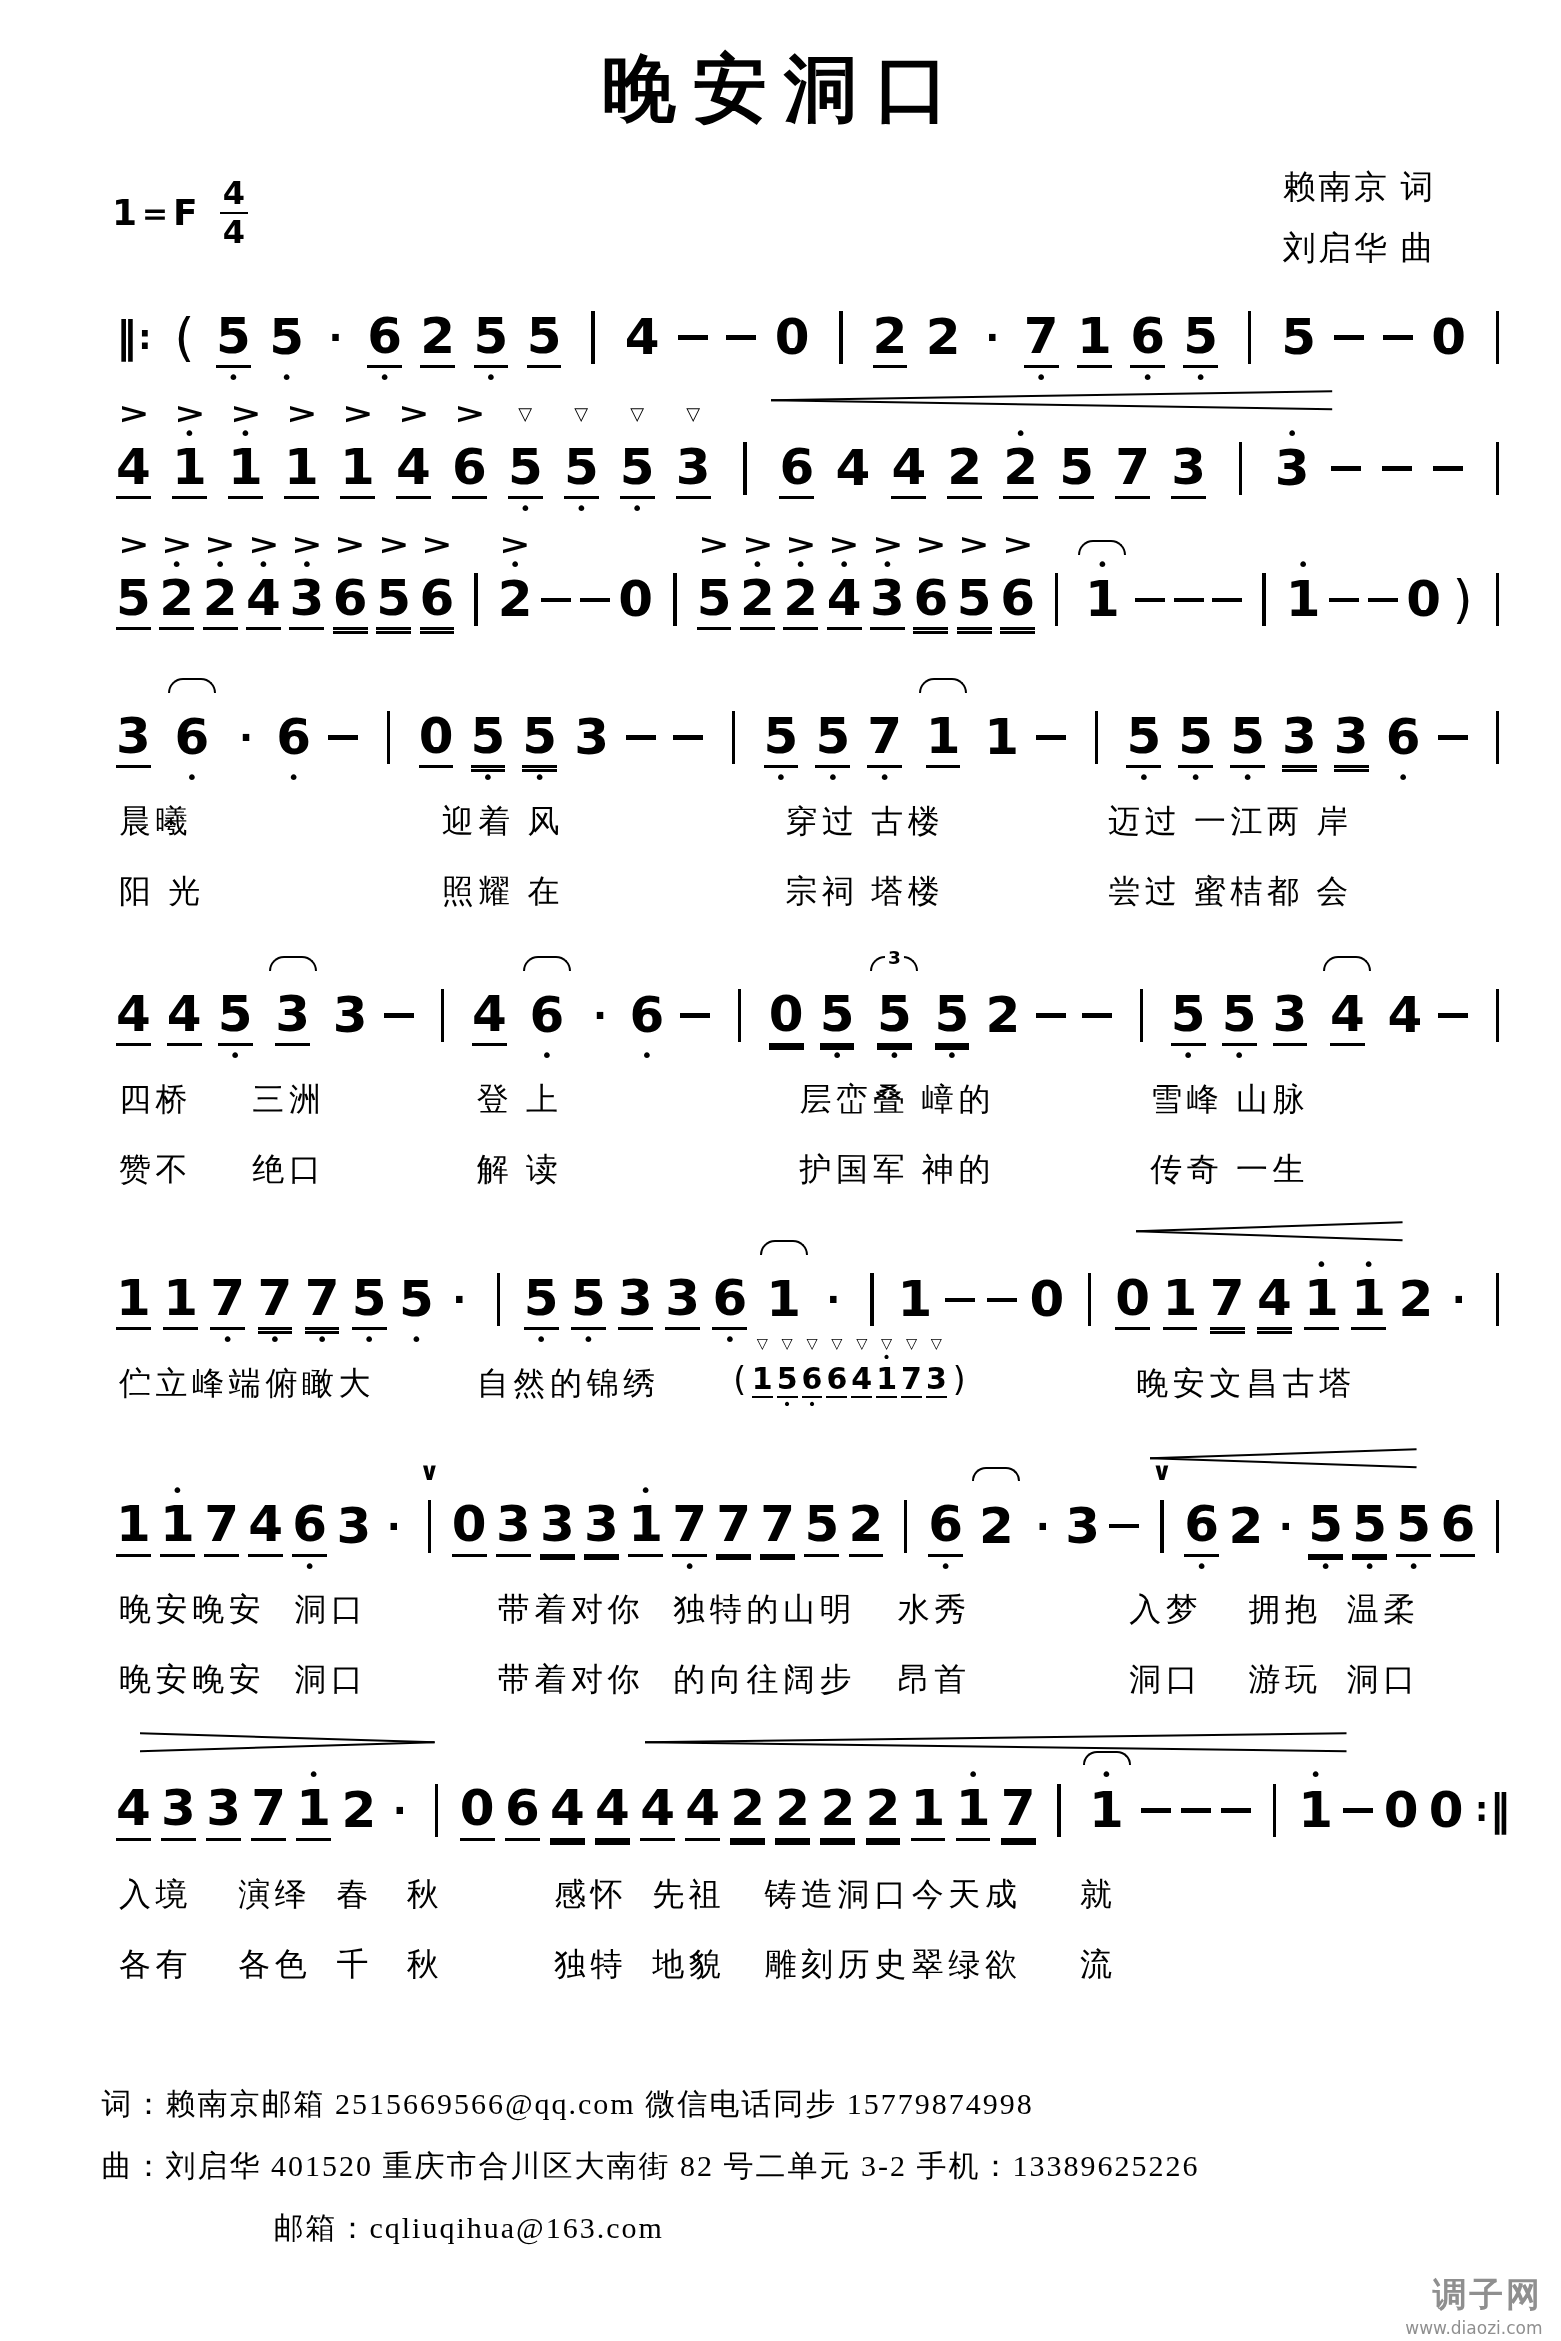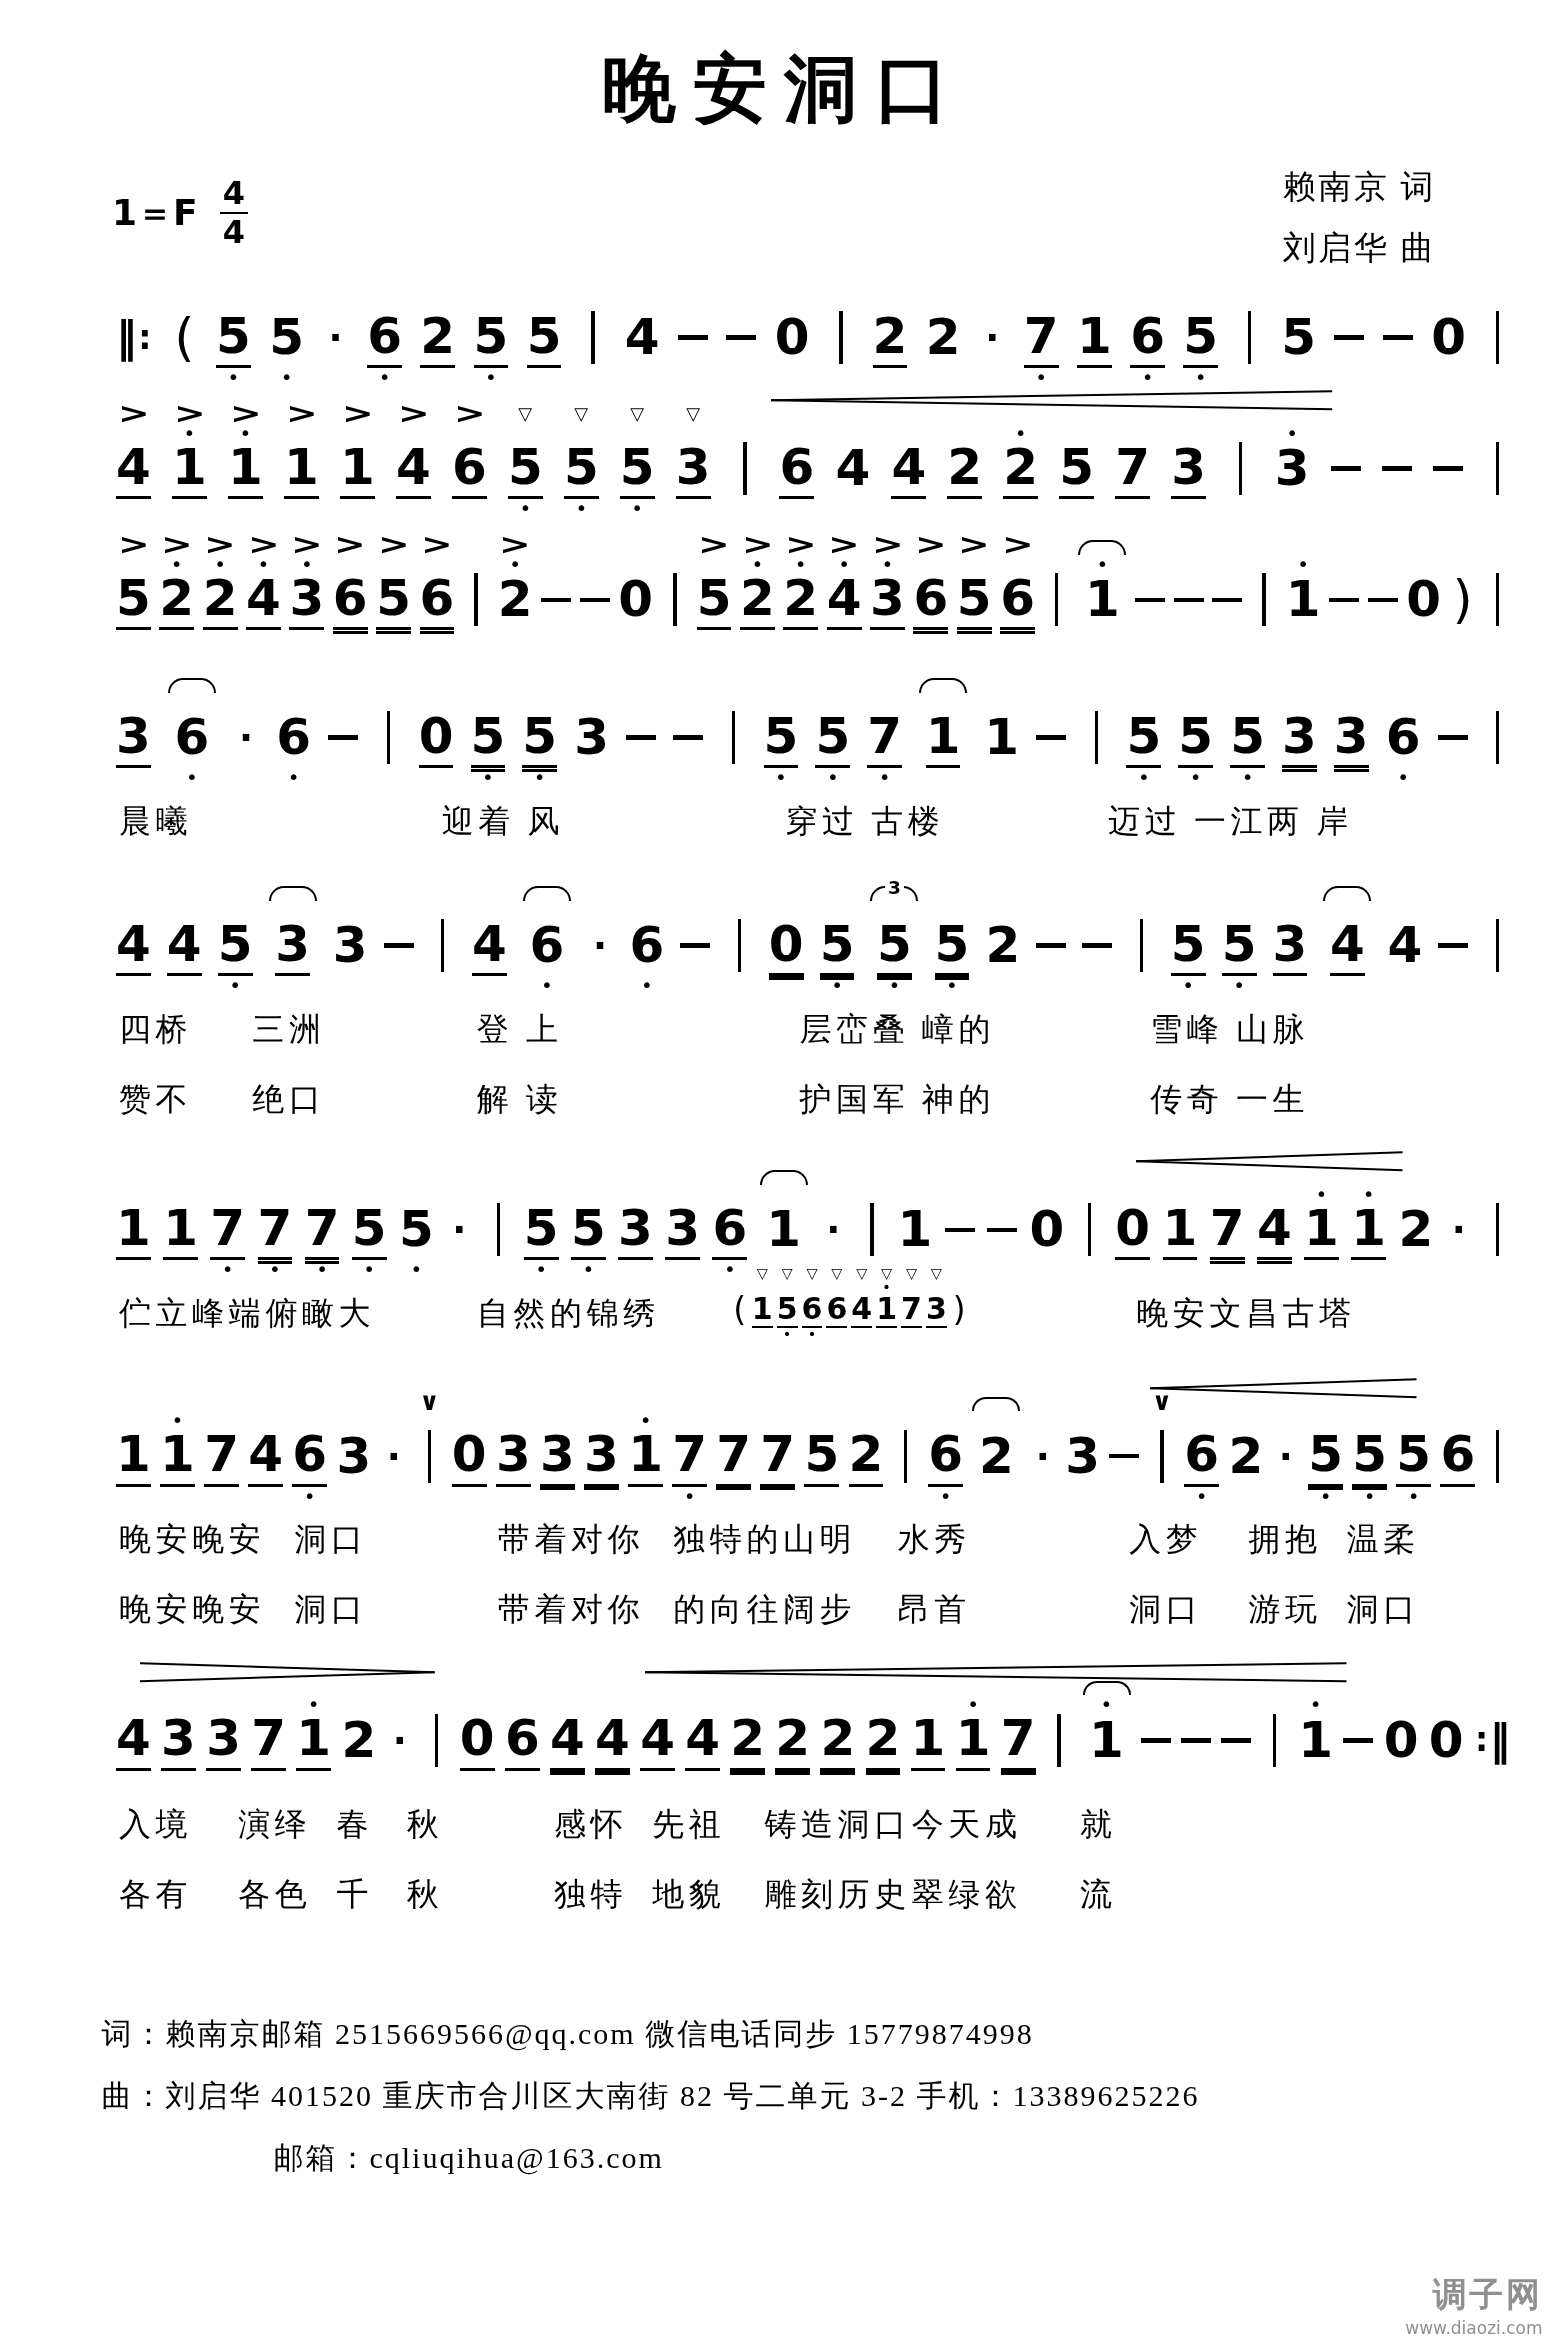--- a/index.html
+++ b/index.html
@@ -1145,20 +1145,26 @@
           </span>
           <span class="slot dn"></span>
         </span>
       </div>
       <div class="lyr-row">
         <div class="lyr-seg" style="left: 0.5%;">晨曦</div>
         <div class="lyr-seg" style="left: 23.5%;">迎着 风</div>
         <div class="lyr-seg" style="left: 48%;">穿过 古楼</div>
         <div class="lyr-seg" style="left: 71%;">迈过 一江两 岸</div>
       </div>
+      <div class="lyr-row">
+        <div class="lyr-seg" style="left: 0.5%;">阳 光</div>
+        <div class="lyr-seg" style="left: 23.5%;">照耀 在</div>
+        <div class="lyr-seg" style="left: 48%;">宗祠 塔楼</div>
+        <div class="lyr-seg" style="left: 71%;">尝过 蜜桔都 会</div>
+      </div>
     </div>
     <div class="m-line-wrap mt30">
       <div class="m-line">
         <span class="tk">
           <span class="slot ann"></span>
           <span class="slot up"></span>
           <span class="gwrap u1">
             <span class="g">4</span>
           </span>
           <span class="slot dn"></span>

